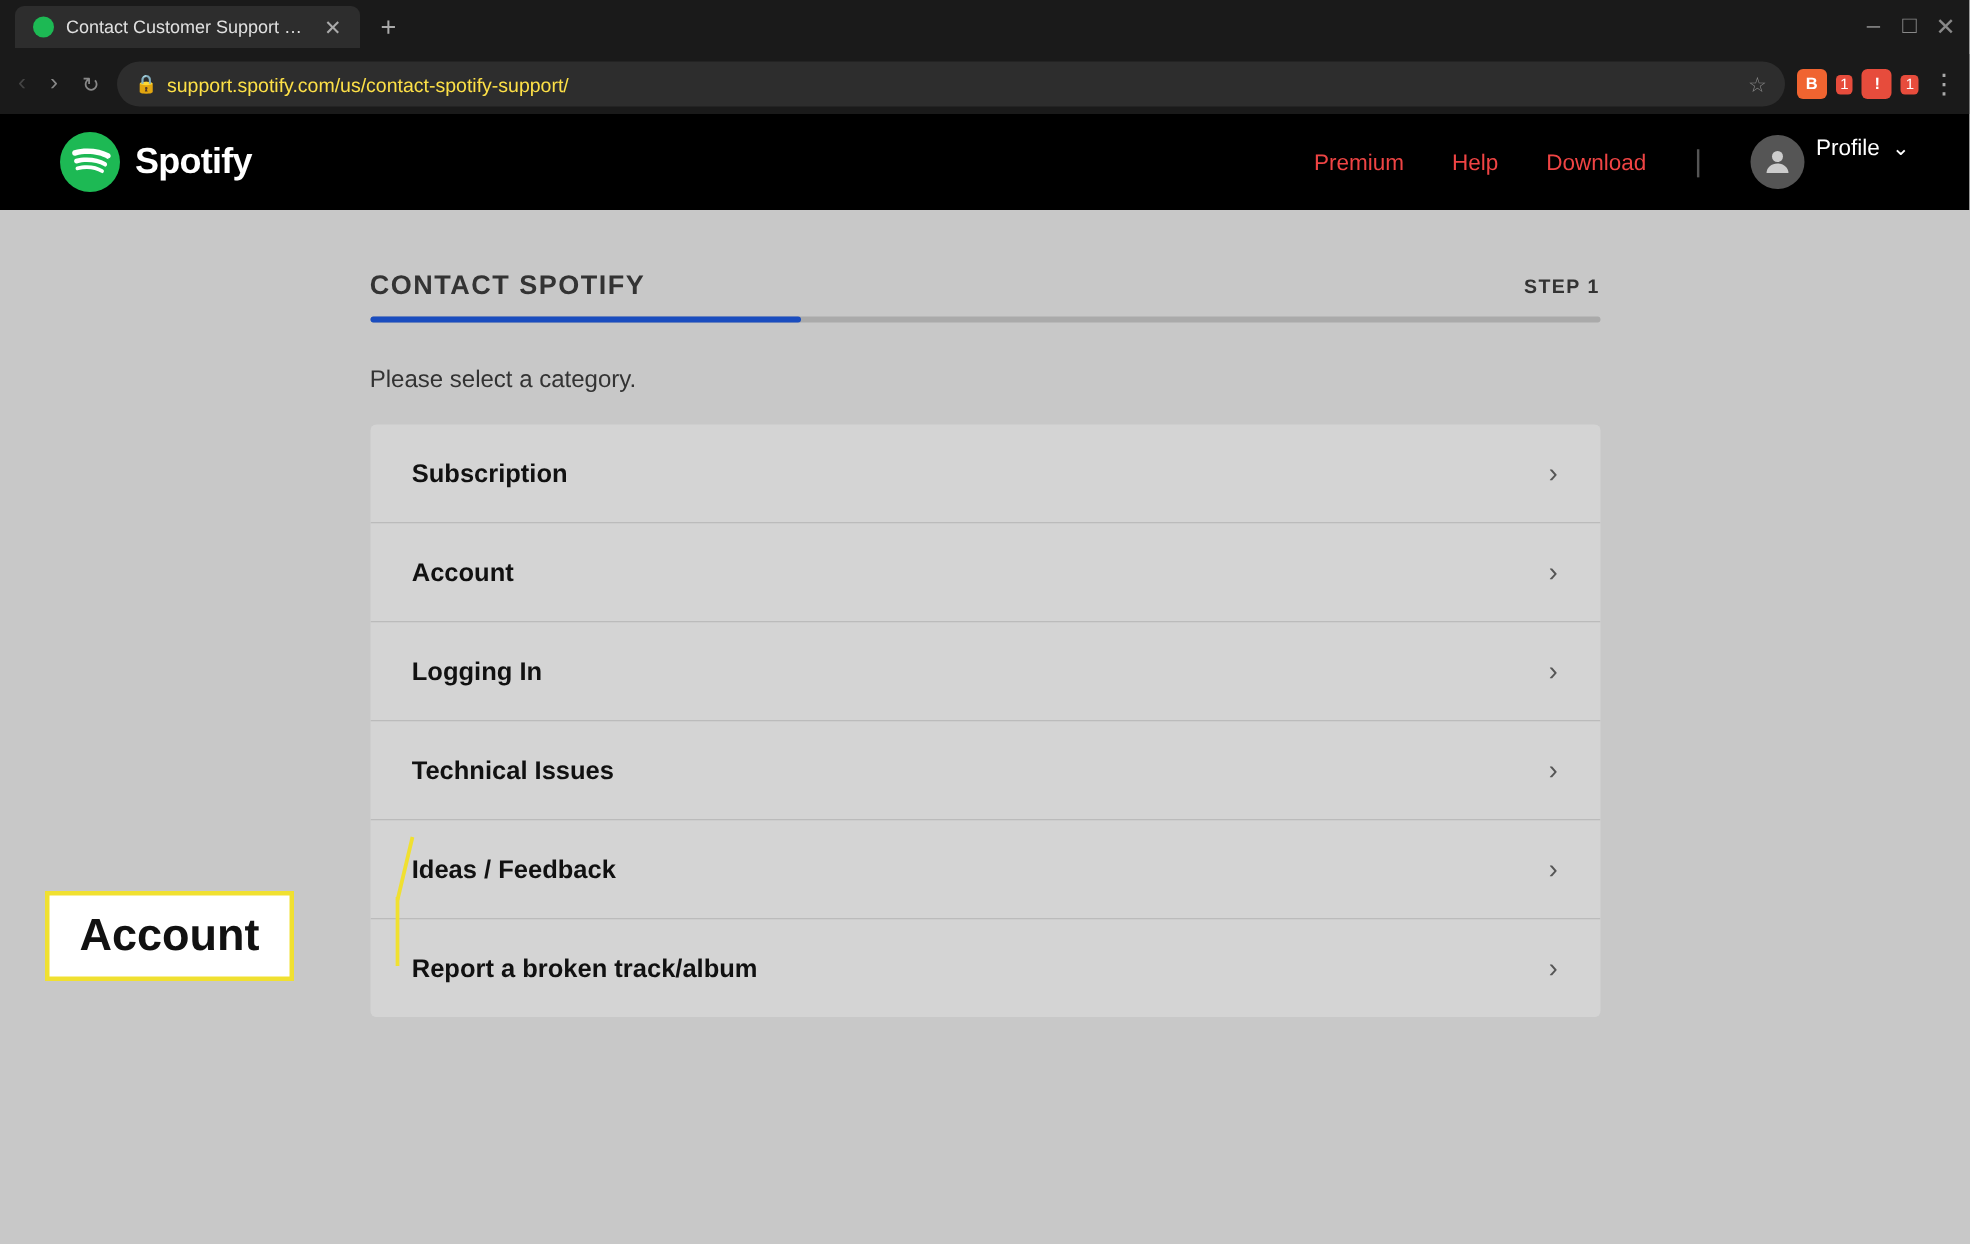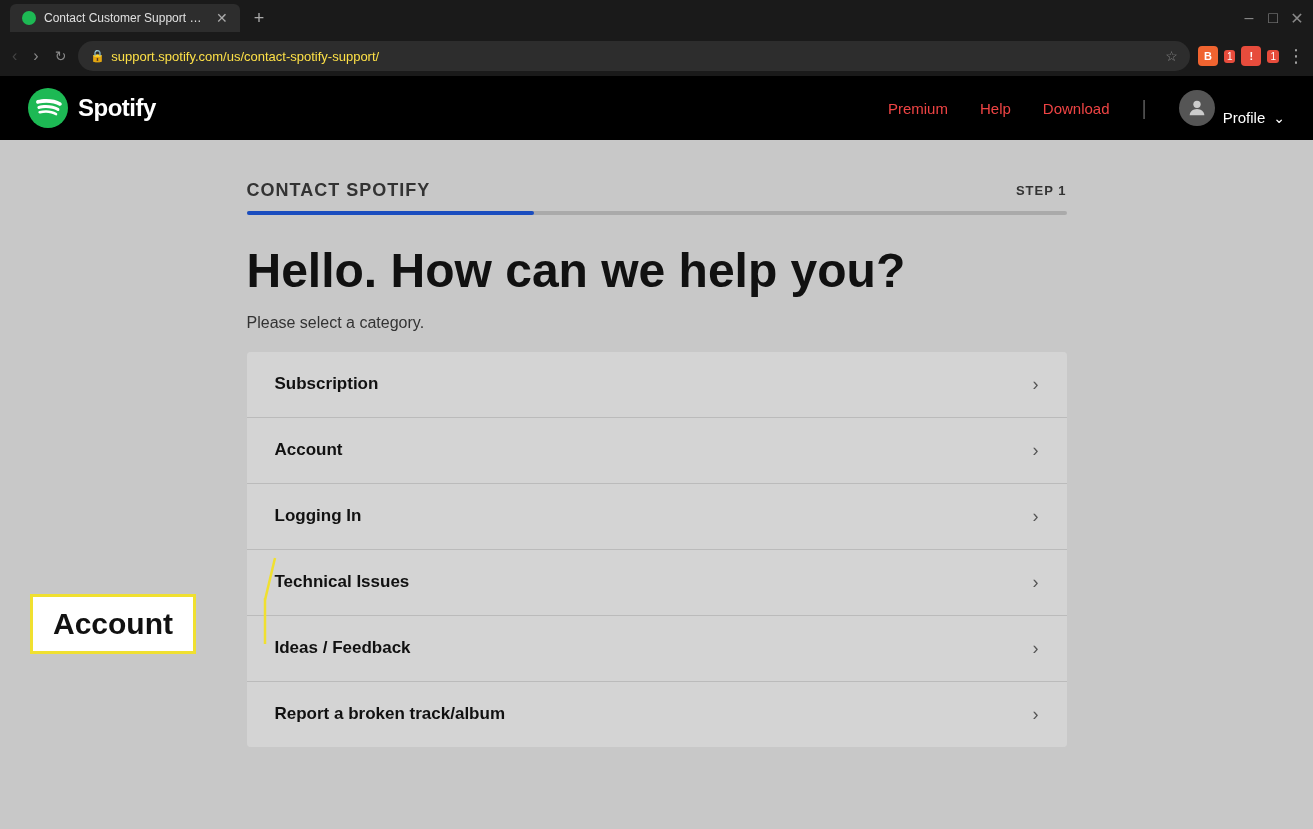--- a/index.html
+++ b/index.html
@@ -25,28 +25,28 @@
     .lock-icon { color: #aaa; font-size: 12px; }
     .url-text { color: #fde047; font-size: 13px; flex: 1; }
     .bookmark-icon { color: #888; font-size: 14px; }
     .browser-extensions { display: flex; align-items: center; gap: 6px; }
     .ext-icon { width: 20px; height: 20px; border-radius: 4px; display: flex; align-items: center; justify-content: center; font-size: 11px; font-weight: bold; }
     .ext-brave { background: #f06430; color: white; }
     .ext-notification { background: #e74c3c; color: white; font-size: 10px; border-radius: 3px; padding: 1px 3px; }
     .menu-btn { color: #aaa; font-size: 18px; cursor: pointer; }
 
     
-    .spotify-nav { background: #000; height: 64px; display: flex; align-items: center; padding: 0 28px; justify-content: space-between; }
+    .spotify-nav { background: #000; height: 64px; display: flex; align-items: center; padding: 0 40px; justify-content: space-between; }
     .spotify-logo { display: flex; align-items: center; gap: 10px; }
     .spotify-logo-icon { width: 40px; height: 40px; }
     .spotify-logo-text { color: white; font-size: 24px; font-weight: 700; letter-spacing: -0.5px; }
     .nav-links { display: flex; align-items: center; gap: 32px; }
     .nav-link { color: #ef4444; font-size: 15px; font-weight: 500; text-decoration: none; cursor: pointer; }
     .nav-divider { color: #555; font-size: 20px; }
-    .nav-profile { display: flex; align-items: flex-end; gap: 8px; cursor: pointer; }
+    .nav-profile { display: flex; align-items: flex-start; gap: 8px; cursor: pointer; }
     .profile-avatar { width: 36px; height: 36px; border-radius: 50%; background: #555; display: flex; align-items: center; justify-content: center; }
     .profile-avatar svg { width: 22px; height: 22px; fill: #ccc; }
     .profile-name { color: white; font-size: 15px; font-weight: 500; }
     .profile-chevron { color: white; font-size: 14px; }
 
     
     .main-content { background: #c8c8c8; padding: 0; height: calc(829px - 36px - 40px - 64px); display: flex; justify-content: center; overflow-y: auto; }
     .content-wrapper { width: 820px; padding: 40px 0; }
 
     
@@ -141,21 +141,20 @@
     <div class="progress-section">
       <div class="progress-header">
         <span class="contact-label">CONTACT SPOTIFY</span>
         <span class="step-label">STEP 1</span>
       </div>
       <div class="progress-bar-track">
         <div class="progress-bar-fill"></div>
       </div>
     </div>
 
-    <h1 class="page-heading">Hello. How can we help you?</h1>
     <p class="page-subtext">Please select a category.</p>
 
     <div class="category-list">
 
       <div class="category-item">
         <span class="category-item-label">Subscription</span>
         <span class="category-chevron">›</span>
       </div>
 
       <div class="category-item">

